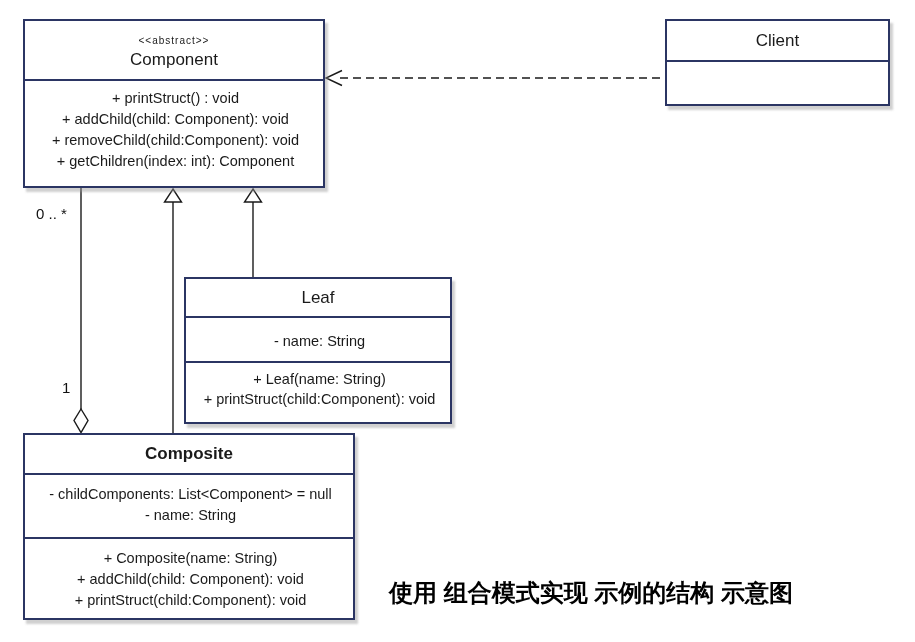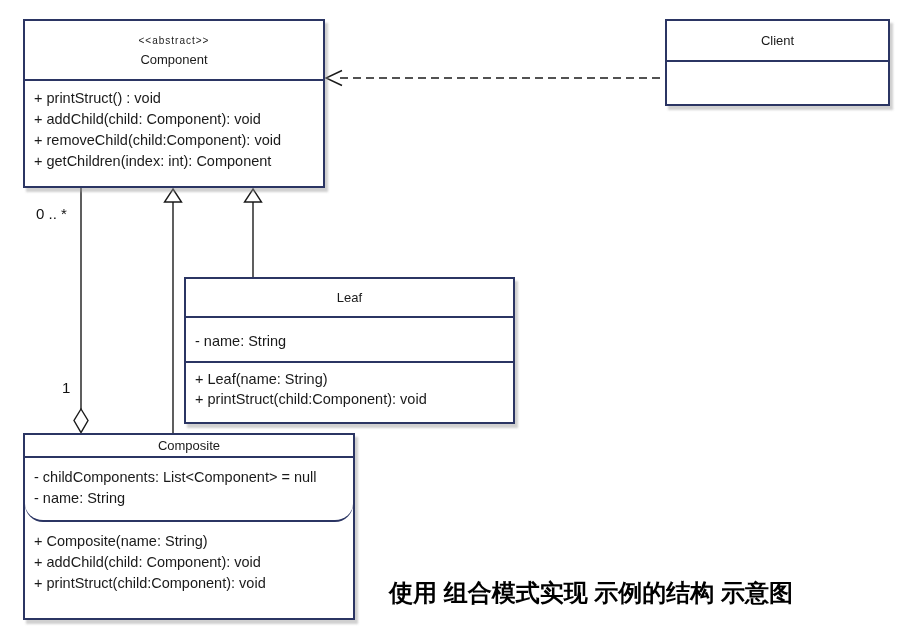--- a/index.html
+++ b/index.html
@@ -23,32 +23,32 @@
   .uml-class {
     position: absolute;
     background: #ffffff;
     border: 2px solid #2b3563;
     box-shadow: 3px 4px 2px rgba(150,150,150,0.45);
     display: flex;
     flex-direction: column;
     font-size: 14.5px;
   }
 
-  .compartment { width: 100%; }
+  .compartment { width: 100%; text-align: center; }
   .compartment.divided { border-bottom: 2px solid #2b3563; }
 
   .title-compartment {
     display: flex;
     flex-direction: column;
     align-items: center;
     justify-content: center;
     text-align: center;
   }
   .stereotype { font-size: 10px; letter-spacing: 1px; line-height: 19px; }
-  .class-name { font-size: 13px; line-height: 20px; }
+  .class-name { font-size: 17px; line-height: 20px; }
 
   .members {
     padding: 7px 6px 0 9px;
     line-height: 21px;
     white-space: nowrap;
   }
   .members.single { padding-top: 13px; }
 
   .mult-label {
     position: absolute;
@@ -105,38 +105,38 @@
     </div>
   </div>
 
   <div class="uml-class" style="left:665px; top:19px; width:225px; height:87px;">
     <div class="compartment divided title-compartment" style="height:41px;">
       <div class="class-name">Client</div>
     </div>
     <div class="compartment" style="flex:1;"></div>
   </div>
 
-  <div class="uml-class" style="left:184px; top:277px; width:331px; height:147px;">
+  <div class="uml-class" style="left:184px; top:277px; width:268px; height:147px;">
     <div class="compartment divided title-compartment" style="height:39px;">
       <div class="class-name">Leaf</div>
     </div>
     <div class="compartment divided members single" style="height:45px;">
       <div>- name: String</div>
     </div>
     <div class="compartment members" style="flex:1; padding-top:6px; line-height:20px;">
       <div>+  Leaf(name: String)</div>
       <div>+  printStruct(child:Component): void</div>
     </div>
   </div>
 
   <div class="uml-class" style="left:23px; top:433px; width:332px; height:187px;">
-    <div class="compartment divided title-compartment" style="height:23px;">
+    <div class="compartment divided title-compartment" style="height:40px;font-weight:bold;">
       <div class="class-name">Composite</div>
     </div>
-    <div class="compartment divided members" style="height:64px; padding-top:9px;border-radius:18px;">
+    <div class="compartment divided members" style="height:64px; padding-top:9px;">
       <div>- childComponents: List&lt;Component&gt;  = null</div>
       <div>- name: String</div>
     </div>
     <div class="compartment members" style="flex:1; padding-top:9px;border-radius:26px;">
       <div>+  Composite(name: String)</div>
       <div>+  addChild(child: Component): void</div>
       <div>+  printStruct(child:Component): void</div>
     </div>
   </div>
 

